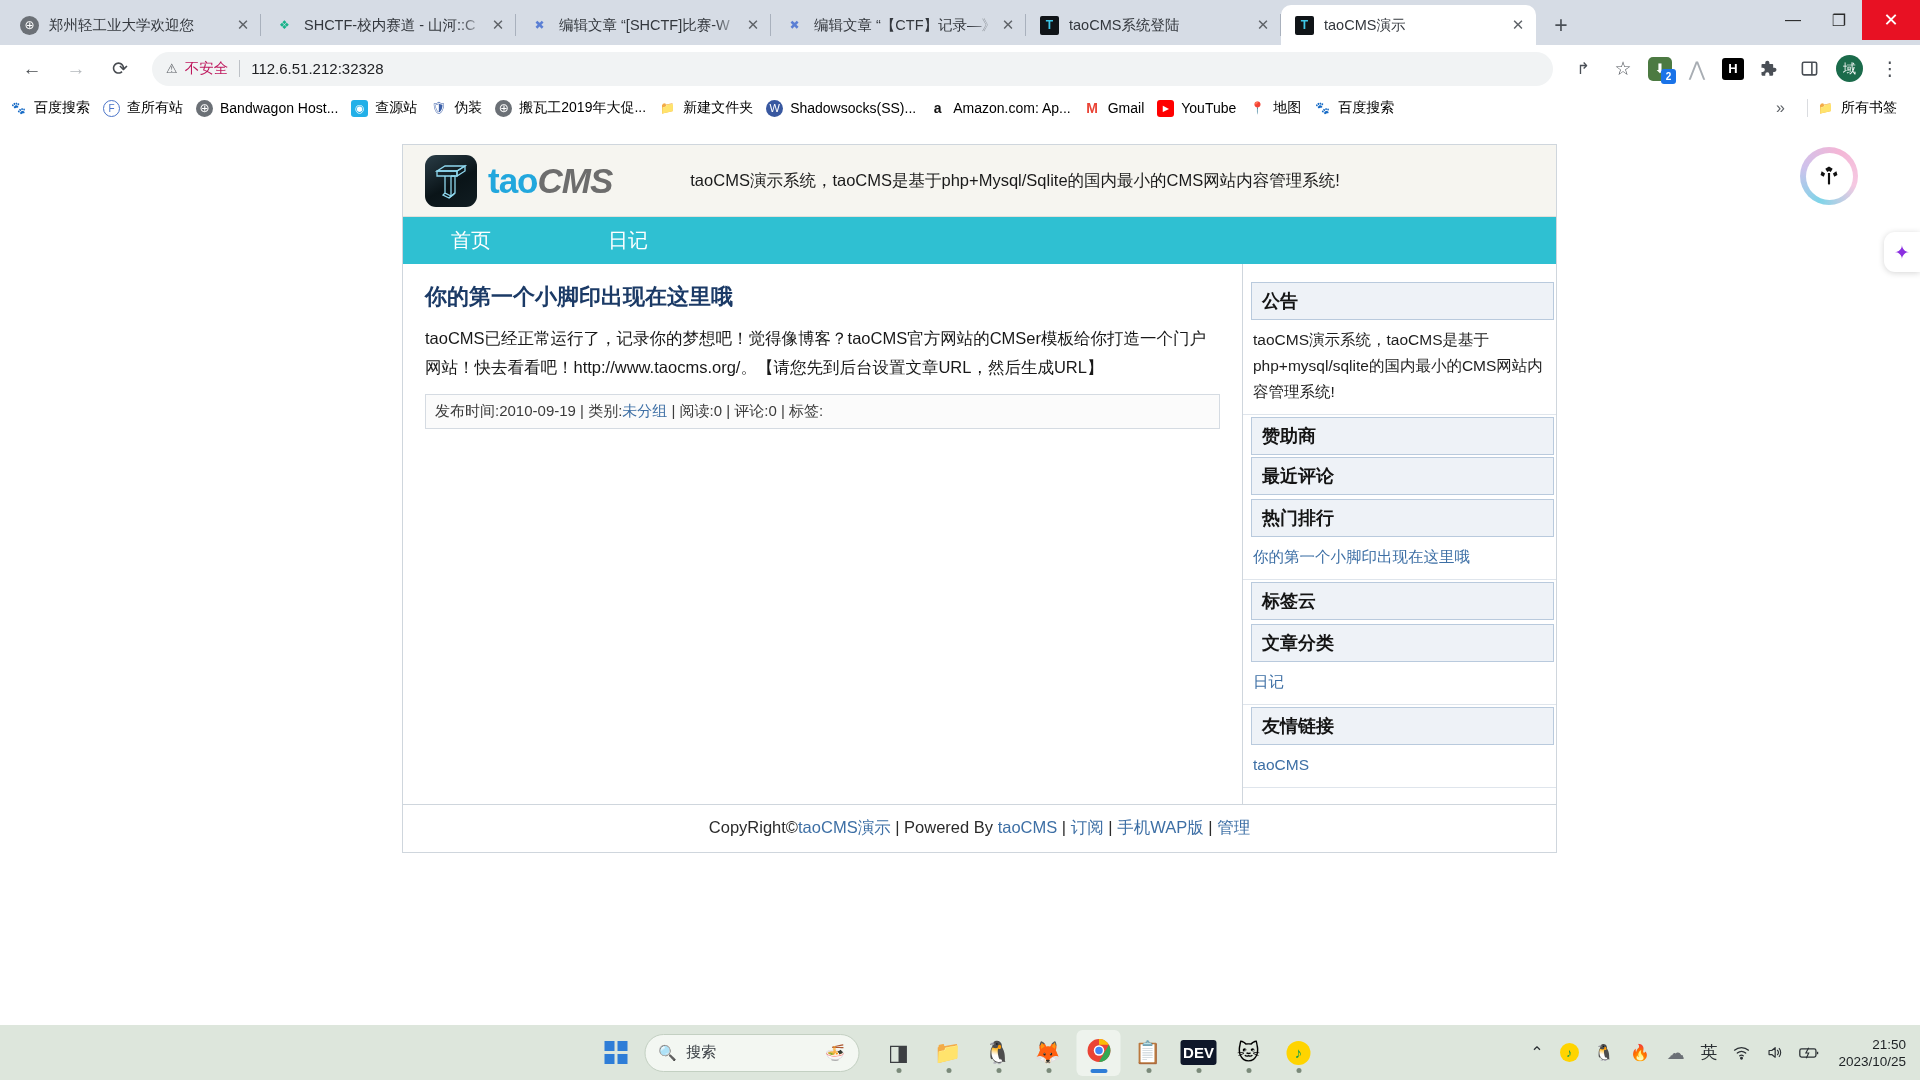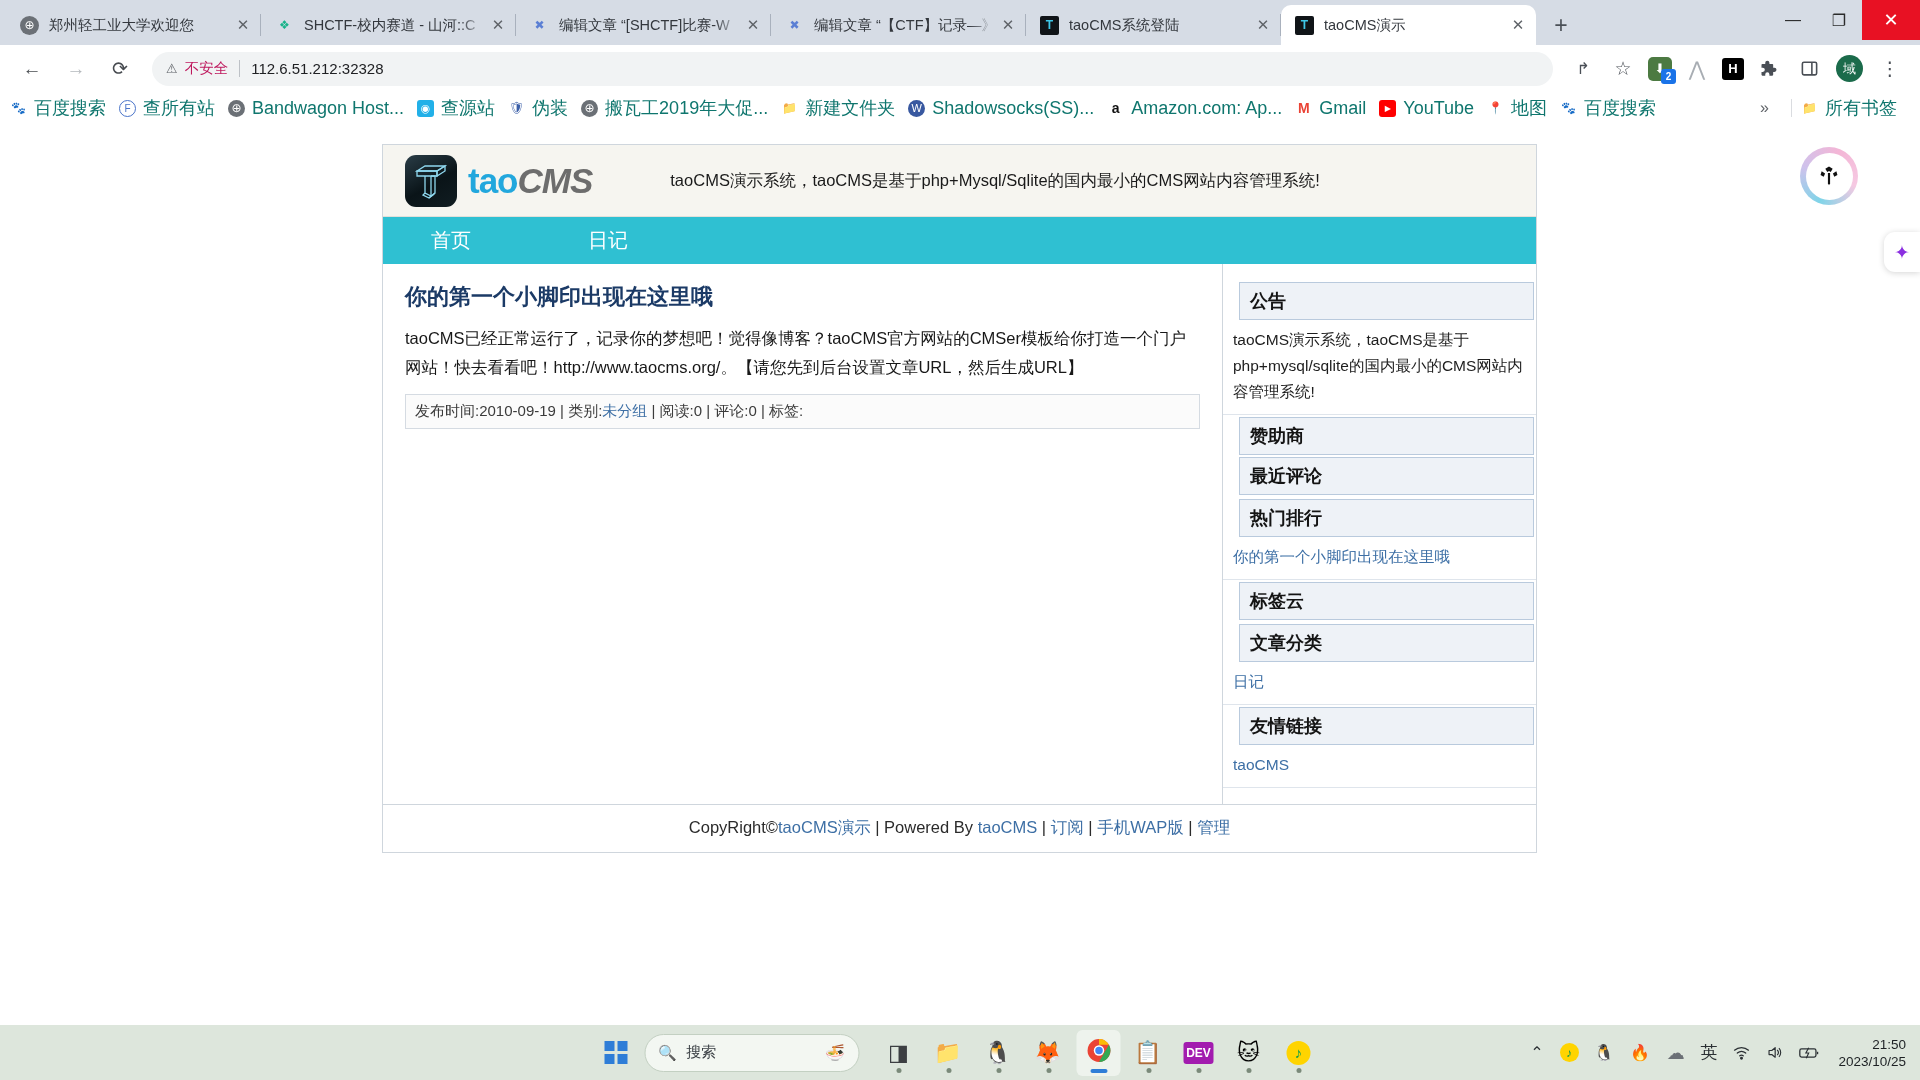--- a/index.html
+++ b/index.html
@@ -74,27 +74,27 @@
     width: 27px; height: 27px; border-radius: 50%; background: #1b6b4b; color: #fff;
     font-size: 13px; display: flex; align-items: center; justify-content: center;
     margin: 0 7px; flex-shrink: 0;
   }
 
   
   .bookmarks { height: 32px; background: #ffffff; display: flex; align-items: center; padding: 0 10px; }
   .bm { display: flex; align-items: center; margin-right: 13px; flex-shrink: 0; }
   .bm-ico { width: 17px; height: 17px; margin-right: 7px; display: flex; align-items: center;
             justify-content: center; font-size: 12px; border-radius: 2px; }
-  .bm-txt { font-size: 18px; color: #0f766e; white-space: nowrap; }
+  .bm-txt { font-size: 14px; color: #000000; white-space: nowrap; }
   .bm-spacer { flex: 1; }
   .bm-sep { width: 1px; height: 18px; background: #dadce0; margin: 0 9px; }
 
   
   .viewport { height: 901px; background: #ffffff; position: relative; overflow: hidden; }
-  .site { position: absolute; left: 382px; top: 20px; width: 1155px; background: #fff;
+  .site { position: absolute; left: 402px; top: 20px; width: 1155px; background: #fff;
           border: 1px solid #cfd6dd; }
   .site-head { background: #f6f5f0; height: 72px; display: flex; align-items: center; padding-left: 22px;
                border-bottom: 1px solid #e2e0da; }
   .logo-box {
     width: 52px; height: 52px; border-radius: 11px; flex-shrink: 0;
     background: linear-gradient(150deg, #2a3d47 0%, #0a1418 55%, #111d22 100%);
     position: relative; overflow: hidden;
   }
   .logo-box svg { position: absolute; left: 6px; top: 5px; }
   .logo-word { margin-left: 11px; font-size: 35px; font-weight: bold; letter-spacing: -1px; }
@@ -109,21 +109,21 @@
   .art-title { font-size: 22px; font-weight: bold; color: #1b3a66; margin-bottom: 12px; }
   .art-body { font-size: 16.5px; color: #181818; line-height: 29px; }
   .art-meta {
     margin-top: 12px; border: 1px solid #d5dbe2; background: #fbfbfb;
     font-size: 15px; color: #3b3b3b; padding: 7px 9px;
   }
   .art-meta a { color: #3d6fa5; text-decoration: none; }
 
   .col-side { width: 313px; }
   .sb-head {
-    background: #eef2f7; border: 1px solid #b9cadd; margin: 2px 2px 0 16px;
+    background: #eef2f7; border: 1px solid #b9cadd; margin: 2px 2px 0 8px;
     font-size: 18px; font-weight: bold; color: #141414; padding: 6px 10px;
   }
   .sb-body { padding: 7px 10px 9px 10px; font-size: 15.5px; color: #1d1d1d; line-height: 26px;
              border-bottom: 1px solid #dfe5ec; }
   .sb-body a { color: #3d6fa5; text-decoration: none; }
   .sb-body.empty { padding: 0; border-bottom: none; height: 2px; }
 
   .site-foot {
     border-top: 1px solid #cfd6dd; text-align: center; padding: 12px 0 13px 0;
     font-size: 16.5px; color: #2b2b2b;
@@ -458,21 +458,21 @@
             <path d="M21.5 6.5A11 11 0 0 1 12 23l4.8-8.3z" fill="#34a853"></path>
             <circle cx="12" cy="12" r="5" fill="#fff"></circle>
             <circle cx="12" cy="12" r="3.6" fill="#4285f4"></circle>
           </svg>
       </span>
     </div>
     <div class="tb-app running">
       <span class="tb-glyph">📋</span>
     </div>
     <div class="tb-app running">
-      <span class="tb-glyph" style="font-size:12px;font-weight:bold;background:#a21caf;color:#fff;padding:5px 3px;border-radius:3px;">DEV</span>
+      <span class="tb-glyph" style="font-size:15px;font-weight:bold;background:#0f172a;color:#fff;padding:5px 3px;border-radius:3px;">DEV</span>
     </div>
     <div class="tb-app running">
       <span class="tb-glyph">🐱</span>
     </div>
     <div class="tb-app running">
       <span class="tb-glyph" style="background:#ffd400;color:#0a9d4a;border-radius:50%;width:24px;height:24px;display:flex;align-items:center;justify-content:center;font-size:15px;">♪</span>
     </div>
   </div>
 
   <div class="tray">

